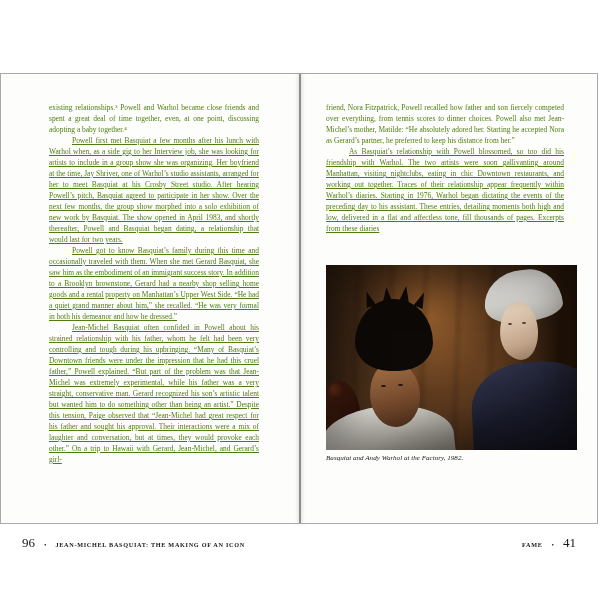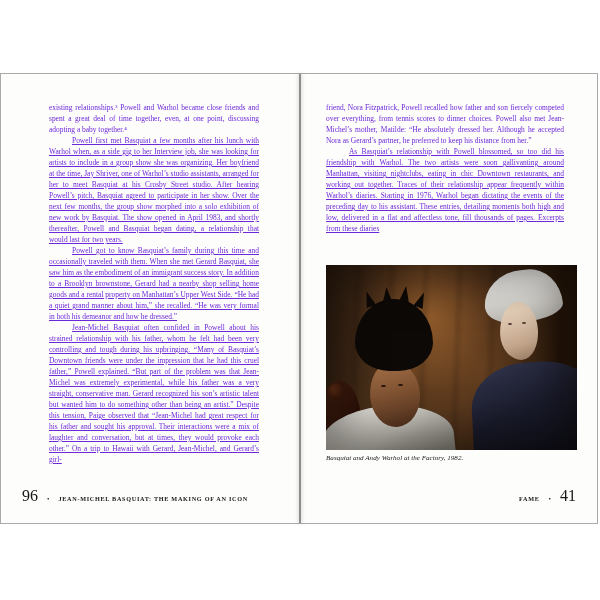--- a/index.html
+++ b/index.html
@@ -3,31 +3,31 @@
 <meta charset="utf-8">
 <style>
   html,body{margin:0;padding:0;}
   .canvas{position:relative;width:600px;height:600px;background:#ffffff;overflow:hidden;
           font-family:"Liberation Serif",serif;}
   .spread{position:absolute;left:0;top:73px;width:598px;height:451px;box-sizing:border-box;
           background:#fdfdfc;border:1px solid #aaaaaa;}
   .spine{position:absolute;left:299px;top:74px;width:2px;height:449px;background:#8d8d8d;
          box-shadow:0 0 4px rgba(60,60,60,0.35);}
   
-  .text-col{position:absolute;color:#6d28d9;}
+  .text-col{position:absolute;color:#4d7c0f;}
   .text-col p{margin:0;font-size:7.45px;line-height:11px;text-align:justify;
               font-family:"Liberation Serif",serif;}
   .text-col p.indent{text-indent:23px;text-decoration:underline;}
   .col-left{left:49px;top:102px;width:210px;}
   .col-right{left:326px;top:102px;width:238px;}
   
   .footer{position:absolute;top:489px;display:flex;align-items:baseline;gap:9px;color:#171717;}
   .footer-left{left:22px;}
   .footer-right{right:24px;}
-  .page-num{font-size:16px;line-height:14px;font-family:"Liberation Serif",serif;}
+  .page-num{font-size:13px;line-height:14px;font-family:"Liberation Serif",serif;margin-top:47px;}
   .footer-bullet{font-size:7px;}
   .footer-title{font-size:6.2px;font-weight:bold;letter-spacing:0.7px;
                 font-family:"Liberation Serif",serif;}
   
   .photo{position:absolute;left:326px;top:265px;width:251px;height:185px;overflow:hidden;
          background:linear-gradient(100deg,#2c1c10 0%,#57381e 35%,#4a2f1a 55%,#241509 88%);}
   .photo *{position:absolute;}
   .ph-light{inset:0;background:
       radial-gradient(95px 130px at 42% 28%,rgba(165,104,48,0.7),rgba(110,66,30,0.25) 60%,transparent 78%),
       radial-gradient(110px 140px at 62% 55%,rgba(140,88,42,0.45),transparent 72%);}
@@ -83,21 +83,21 @@
     <p class="indent">Jean-Michel Basquiat often confided in Powell about his strained relationship with his father, whom he felt had been very controlling and tough during his upbringing. “Many of Basquiat’s Downtown friends were under the impression that he had this cruel father,” Powell explained. “But part of the problem was that Jean-Michel was extremely experimental, while his father was a very straight, conservative man. Gerard recognized his son’s artistic talent but wanted him to do something other than being an artist.” Despite this tension, Paige observed that “Jean-Michel had great respect for his father and sought his approval. Their interactions were a mix of laughter and conversation, but at times, they would provoke each other.” On a trip to Hawaii with Gerard, Jean-Michel, and Gerard’s girl-</p>
   </div>
 
   <div class="footer footer-left">
     <span class="page-num">96</span>
     <span class="footer-bullet">•</span>
     <span class="footer-title">JEAN-MICHEL BASQUIAT: THE MAKING OF AN ICON</span>
   </div>
 
   <div class="text-col col-right">
-    <p>friend, Nora Fitzpatrick, Powell recalled how father and son fiercely competed over everything, from tennis scores to dinner choices. Powell also met Jean-Michel’s mother, Matilde: “He absolutely dressed her. Although he accepted Nora as Gerard’s partner, he preferred to keep his distance from her.”</p>
+    <p>friend, Nora Fitzpatrick, Powell recalled how father and son fiercely competed over everything, from tennis scores to dinner choices. Powell also met Jean-Michel’s mother, Matilde: “He absolutely adored her. Starting he accepted Nora as Gerard’s partner, he preferred to keep his distance from her.”</p>
     <p class="indent">As Basquiat’s relationship with Powell blossomed, so too did his friendship with Warhol. The two artists were soon gallivanting around Manhattan, visiting nightclubs, eating in chic Downtown restaurants, and working out together. Traces of their relationship appear frequently within Warhol’s diaries. Starting in 1976, Warhol began dictating the events of the preceding day to his assistant. These entries, detailing moments both high and low, delivered in a flat and affectless tone, fill thousands of pages. Excerpts from these diaries</p>
   </div>
 
   <div class="photo" title="Color photograph: Jean-Michel Basquiat in a light shirt seated in a wooden chair looking over his shoulder, Andy Warhol in a dark turtleneck standing behind him in a warm brown wood-paneled room">
     <div class="ph-light"></div>
     <div class="ph-panels"></div>
     <div class="warhol-body"></div>
     <div class="warhol-hair"></div>
     <div class="warhol-face"></div>
     <div class="warhol-eyes"></div>

